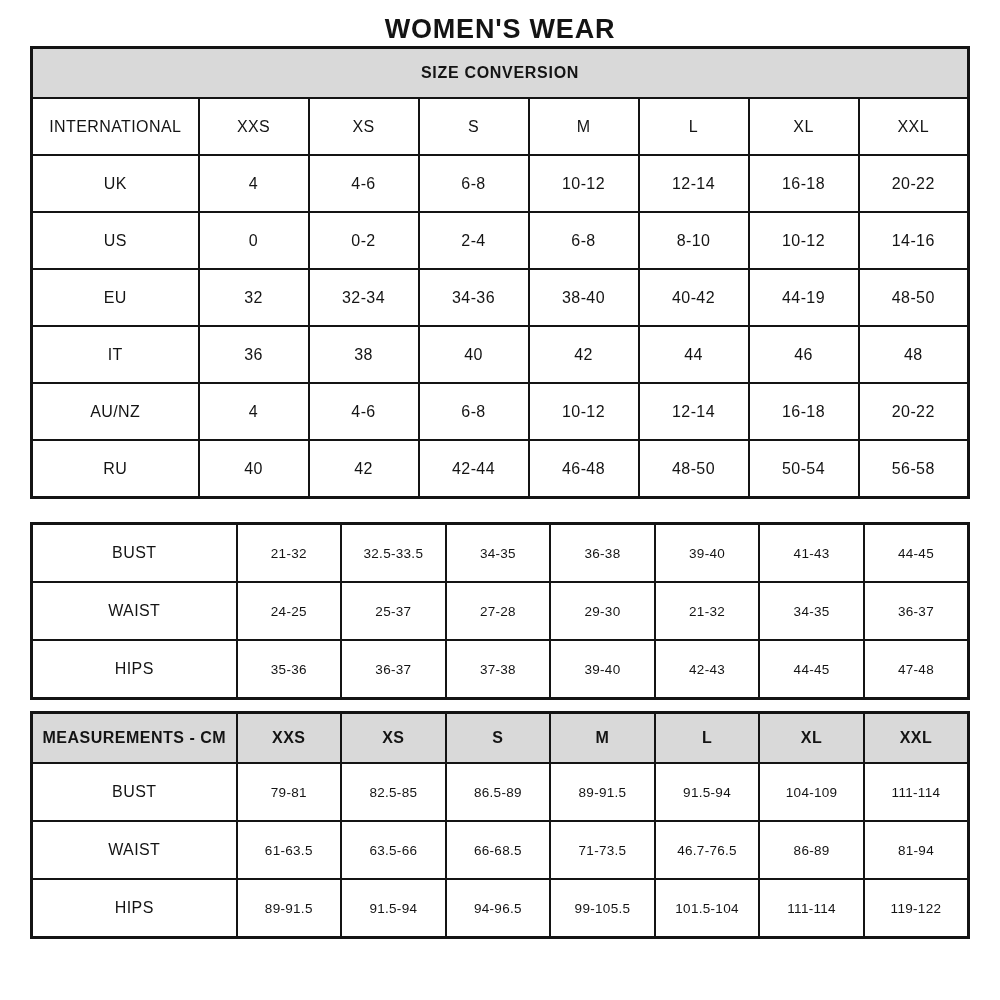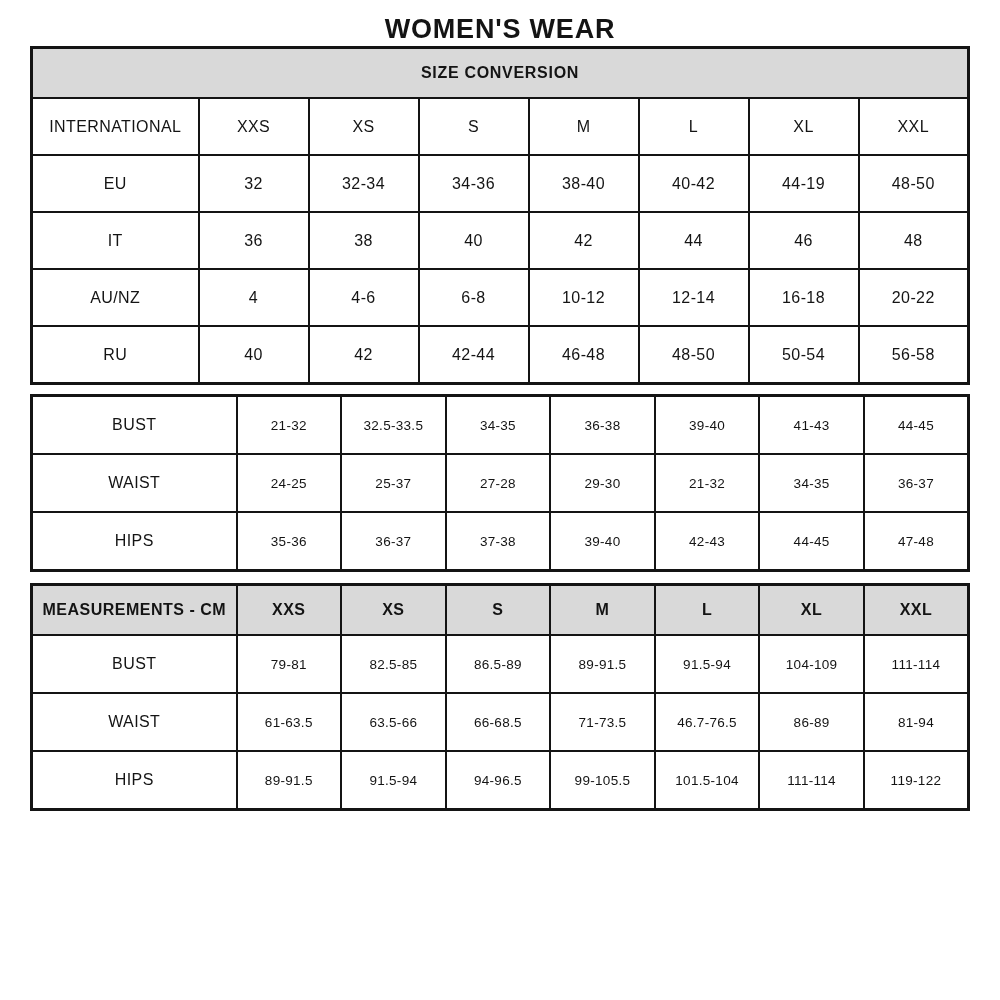--- a/index.html
+++ b/index.html
@@ -36,21 +36,21 @@
   .tbl td {
     border: 2px solid #141414;
     text-align: center;
     vertical-align: middle;
     color: #141414;
     padding: 0 2px;
     overflow: hidden;
     white-space: nowrap;
   }
   
-  .tbl1 { margin-bottom: 9px; }
+  .tbl1 { margin-bottom: 23px; }
   .tbl1 col.first { width: 167px; }
   .tbl1 tr.data td { height: 55px; font-size: 16px; letter-spacing: 0.4px; }
   .tbl1 tr.caption td {
     height: 48px;
     background: #d9d9d9;
     font-weight: 700;
     font-size: 16px;
     letter-spacing: 0.7px;
   }
   
@@ -88,20 +88,40 @@
       </tr>
       <tr class="data">
         <td class="row-label">INTERNATIONAL</td>
         <td>XXS</td>
         <td>XS</td>
         <td>S</td>
         <td>M</td>
         <td>L</td>
         <td>XL</td>
         <td>XXL</td>
+      </tr>
+      <tr class="data">
+        <td class="row-label">UK</td>
+        <td>4</td>
+        <td>4-6</td>
+        <td>6-8</td>
+        <td>10-12</td>
+        <td>12-14</td>
+        <td>16-18</td>
+        <td>20-22</td>
+      </tr>
+      <tr class="data">
+        <td class="row-label">US</td>
+        <td>0</td>
+        <td>0-2</td>
+        <td>2-4</td>
+        <td>6-8</td>
+        <td>8-10</td>
+        <td>10-12</td>
+        <td>14-16</td>
       </tr>
       <tr class="data">
         <td class="row-label">EU</td>
         <td>32</td>
         <td>32-34</td>
         <td>34-36</td>
         <td>38-40</td>
         <td>40-42</td>
         <td>44-19</td>
         <td>48-50</td>

